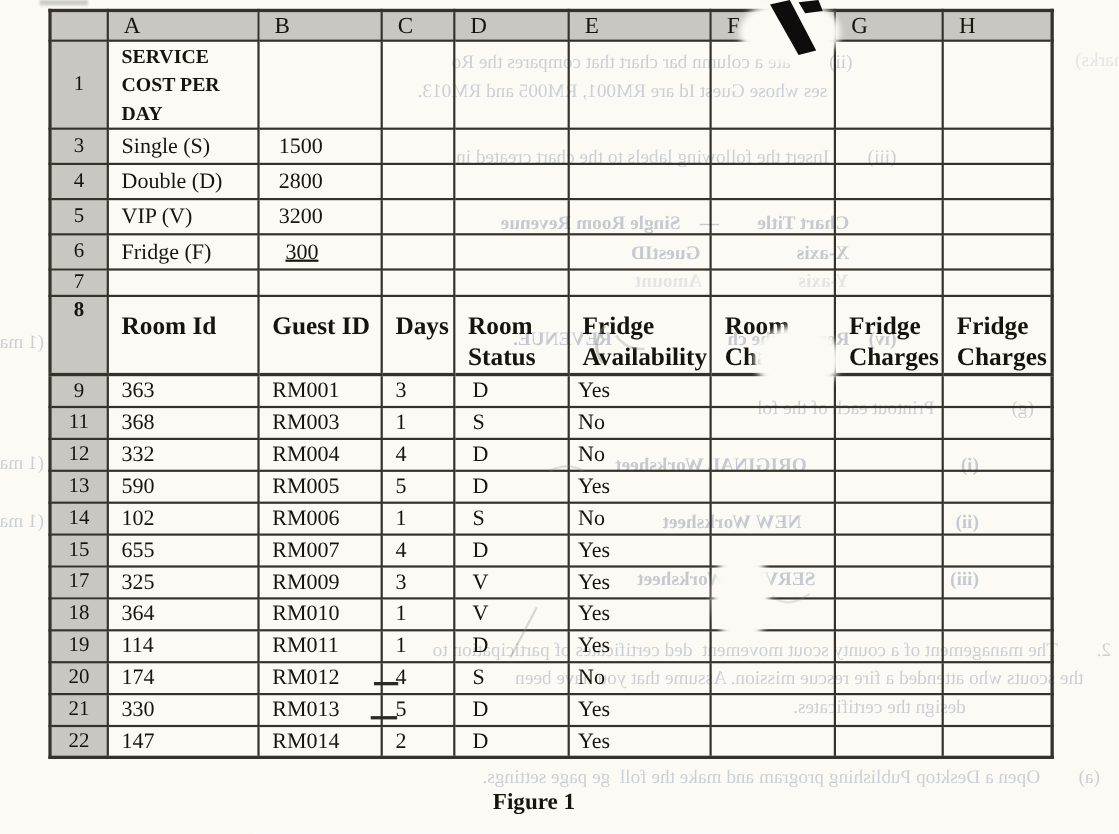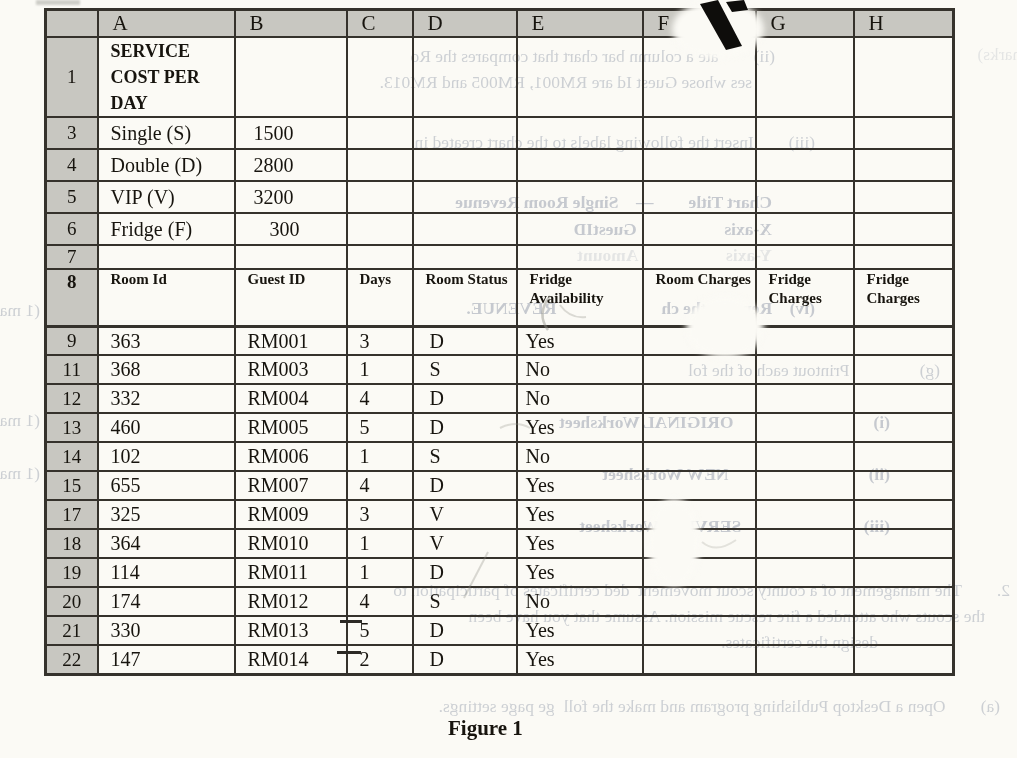--- a/index.html
+++ b/index.html
@@ -13,22 +13,22 @@
   
   table.sheet{position:absolute;left:44px;top:8px;border-collapse:collapse;table-layout:fixed;
               z-index:2;border:3px solid #35322c;background:transparent;}
   .sheet td,.sheet th{border:2px solid #35322c;padding:0 2px 0 12px;font-size:20px;
               vertical-align:middle;overflow:hidden;text-align:left;font-weight:400;}
   .sheet .rh{background:#c8c7c1;text-align:center;padding:0;font-size:19px;}
   tr.cl th{height:25px;background:#c8c7c1;font-size:21px;padding-left:14px;}
   tr.r1{height:63px;} tr.rr{height:32px;} tr.r7{height:22px;}
   tr.r8{height:57px;} tr.dr{height:29px;}
   td.tcell{font-weight:bold;font-size:18px;line-height:1.45;}
-  tr.r8 td{font-weight:bold;font-size:15px;line-height:1.22;vertical-align:top;
-           padding-top:0;border-bottom-width:3px;}
+  tr.r8 td{font-weight:bold;font-size:23px;line-height:1.22;vertical-align:top;
+           padding-top:13px;border-bottom-width:3px;}
   td.bv{padding-left:18px;}
   td.rs{padding-left:16px;}
   td.fa{padding-left:8px;}
   
   .blot{position:absolute;background:#fbfaf5;filter:blur(3px);border-radius:50%;z-index:3;}
   .inkwedge{position:absolute;z-index:4;}
   .dash{position:absolute;height:3px;background:#2c2a25;z-index:4;}
   .graydash{position:absolute;background:#a9a9a3;opacity:.55;filter:blur(1px);z-index:4;}
   .scribbles{position:absolute;left:0;top:0;z-index:3;pointer-events:none;}
   .caption{position:absolute;left:448px;top:716px;width:110px;text-align:left;
@@ -125,21 +125,21 @@
       <td></td>
           <td></td>
       <td></td>
           <td></td>
       <td></td>
           <td></td>
     </tr>
     <tr class="rr">
       <td class="rh">6</td>
       <td>Fridge (F)</td>
-      <td class="bv" style="padding-left:34px;">300</td>
+      <td class="bv" style="padding-left:24px;text-decoration:underline;">300</td>
       <td></td>
           <td></td>
       <td></td>
           <td></td>
       <td></td>
           <td></td>
     </tr>
     <tr class="r7">
       <td class="rh">7</td>
       <td></td>
@@ -190,21 +190,21 @@
       <td>RM004</td>
       <td>4</td>
       <td class="rs">D</td>
       <td class="fa">No</td>
       <td></td>
           <td></td>
           <td></td>
     </tr>
     <tr class="dr">
       <td class="rh">13</td>
-      <td>460</td>
+      <td>590</td>
       <td>RM005</td>
       <td>5</td>
       <td class="rs">D</td>
       <td class="fa">Yes</td>
       <td></td>
           <td></td>
           <td></td>
     </tr>
     <tr class="dr">
       <td class="rh">14</td>

